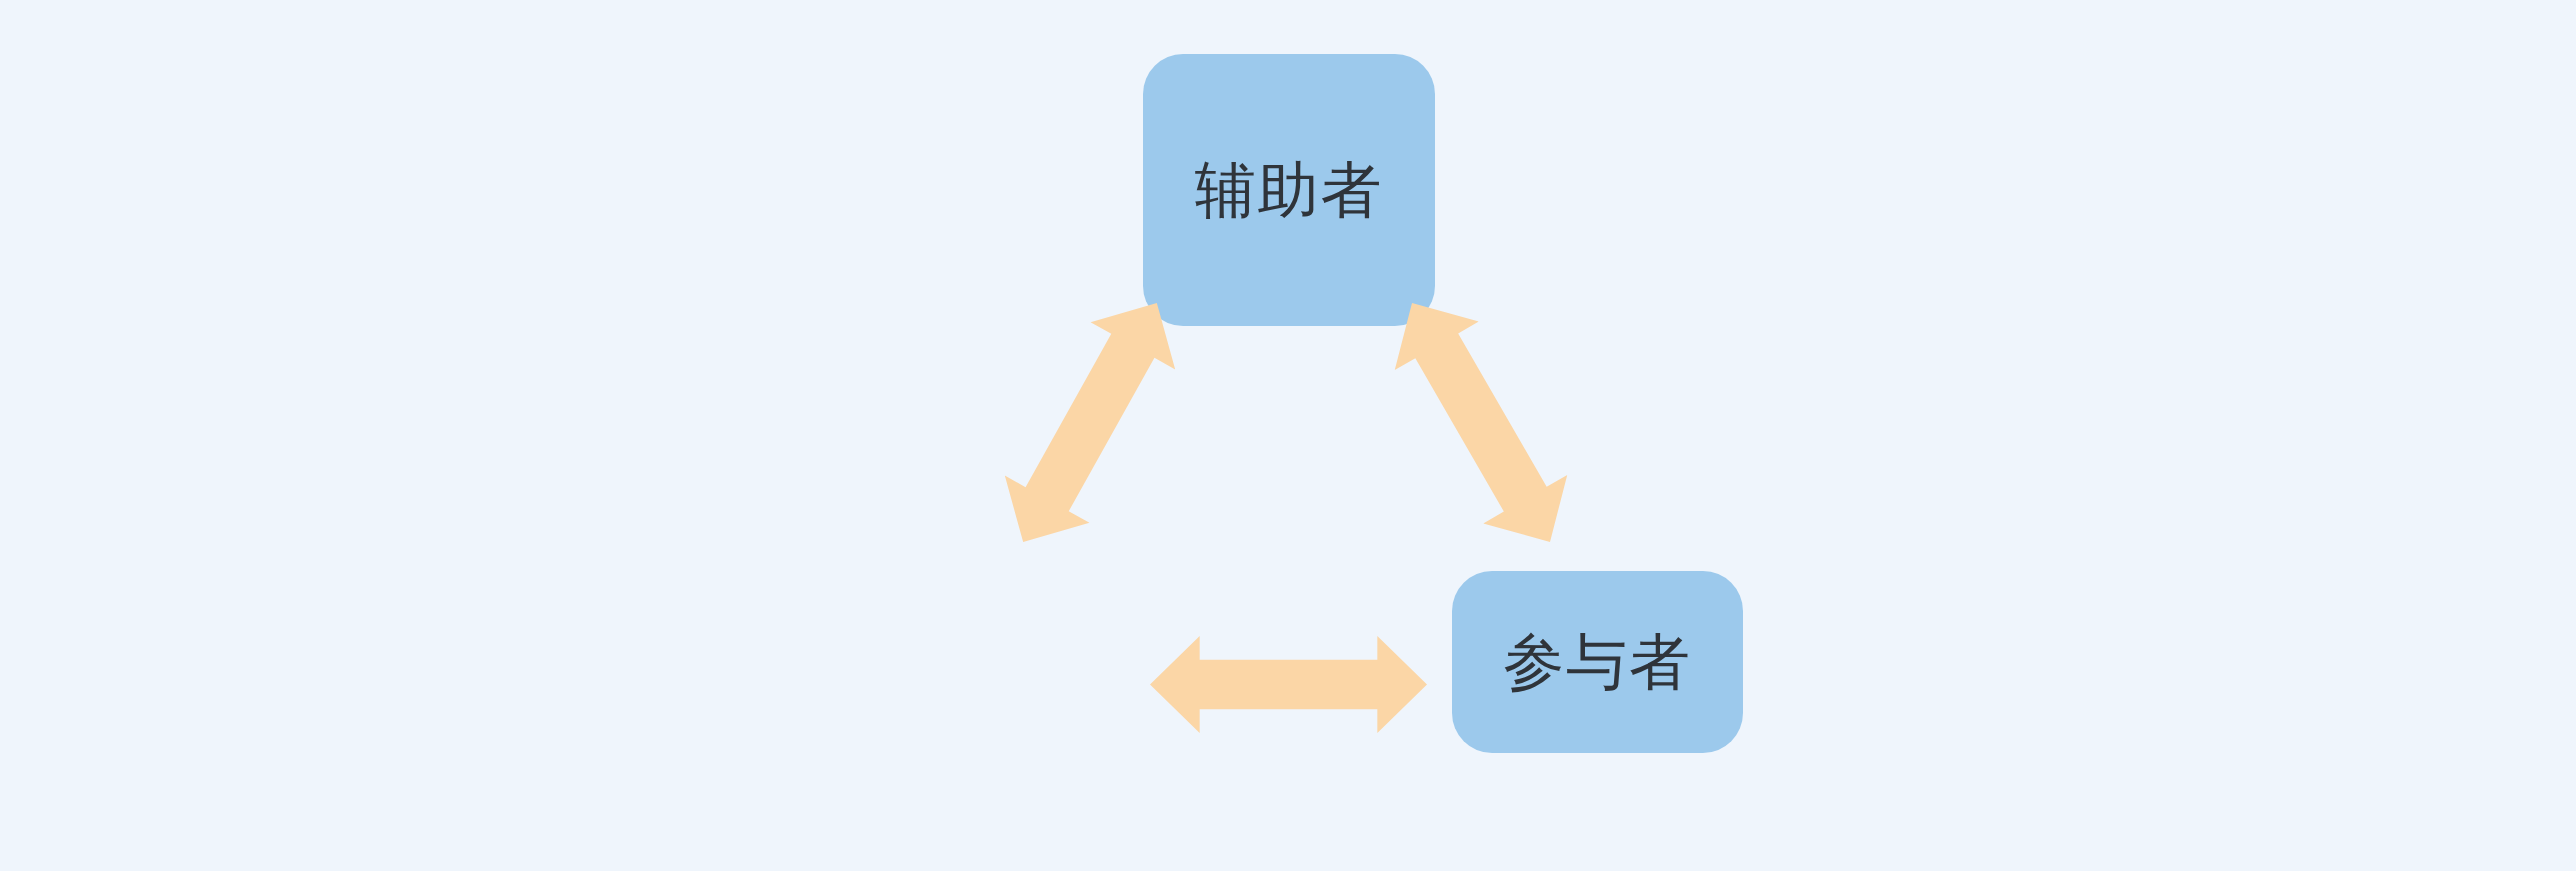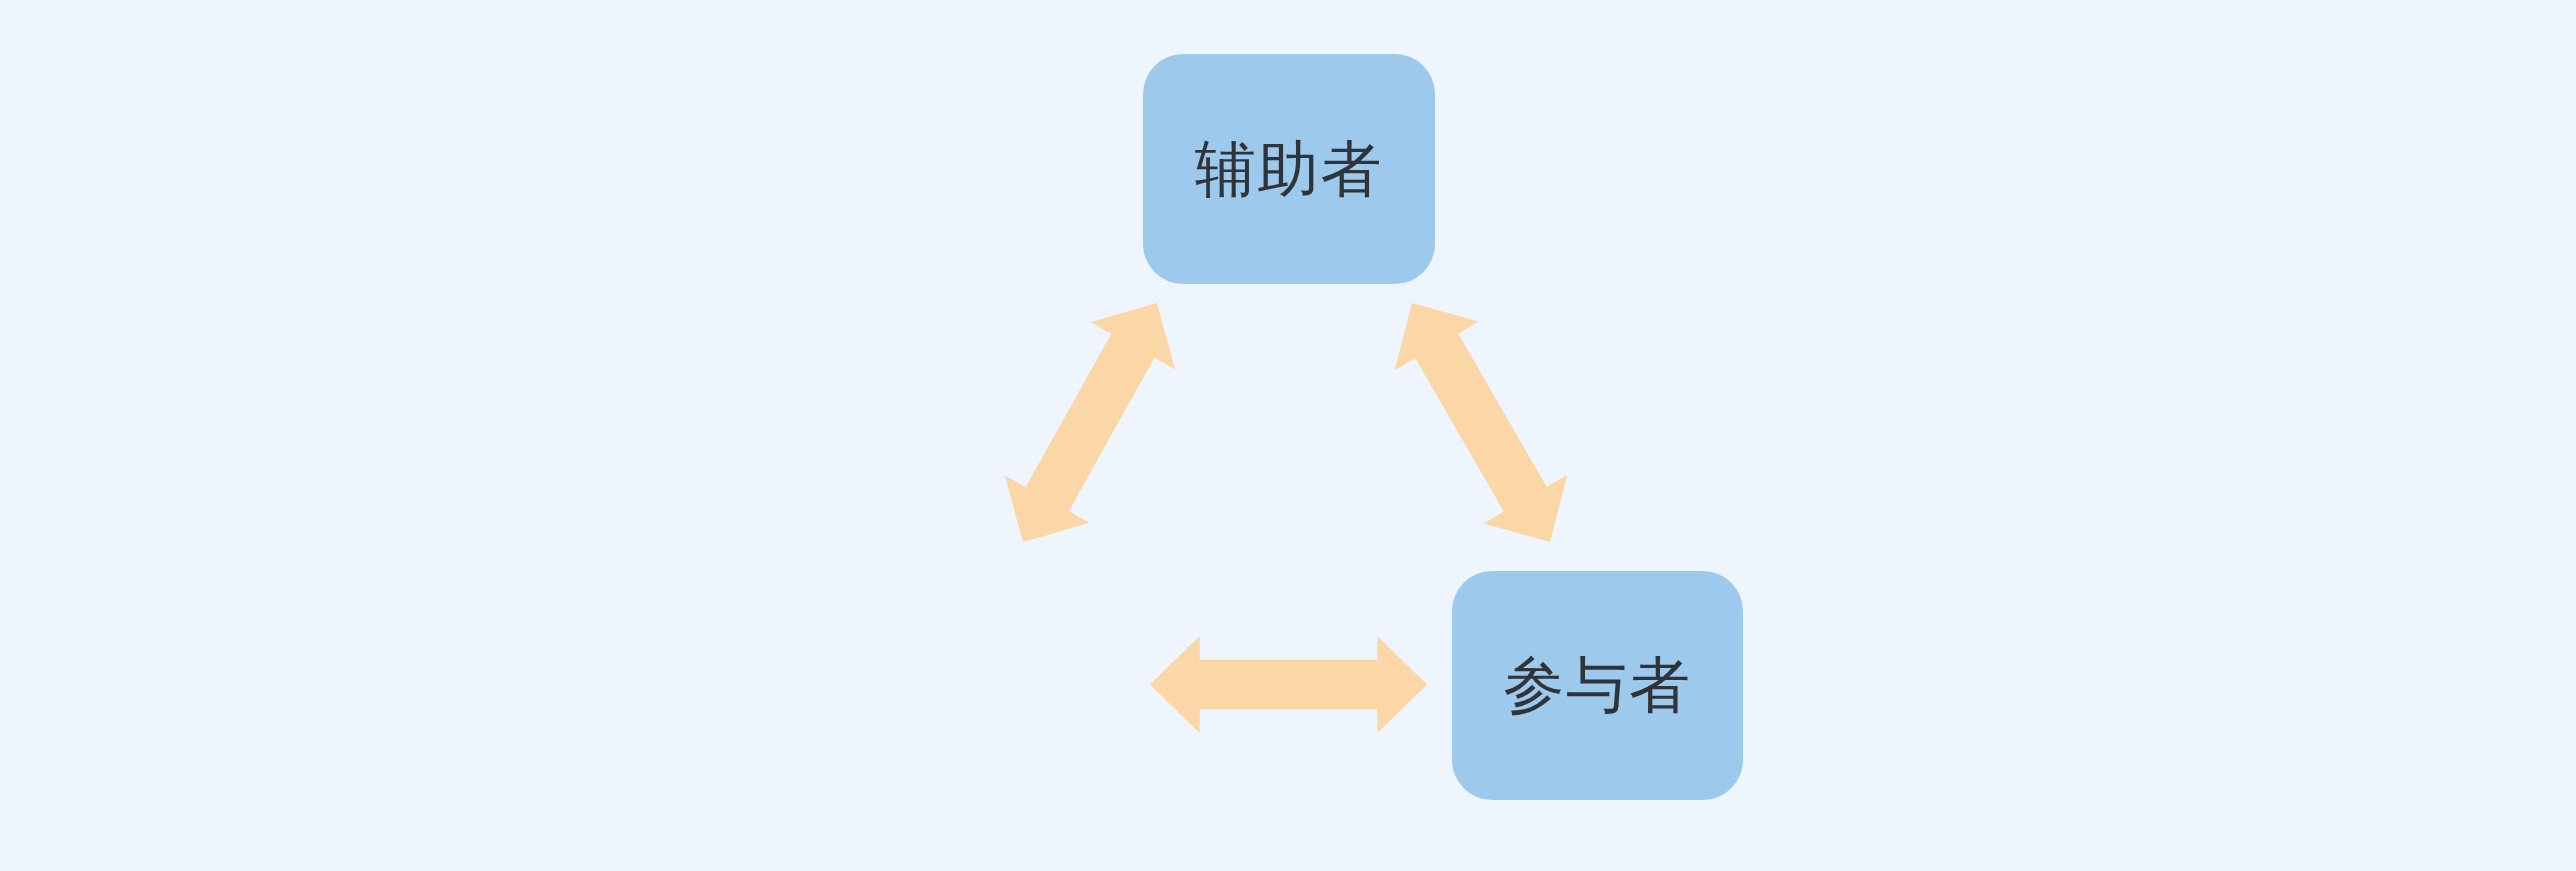--- a/index.html
+++ b/index.html
@@ -23,23 +23,23 @@
     align-items: center;
     justify-content: center;
   }
   .node-label {
     color: #2F343A;
     font-size: 61px;
     line-height: 1;
     letter-spacing: 1.9px;
     white-space: nowrap;
   }
-  .node-top    { left: 1143px; top: 54px;  width: 292px; height: 230px; }
+  .node-top    { left: 1143px; top: 54px;  width: 292px; height: 272px; }
   .node-bl     { left: 833px;  top: 570px; width: 296px; height: 230px; }
-  .node-br     { left: 1452px; top: 571px; width: 291px; height: 229px; align-items: center; }
+  .node-br     { left: 1452px; top: 571px; width: 291px; height: 182px; align-items: center; }
 
   .arrow { position: absolute; }
   .arrow svg { display: block; width: 100%; height: 100%; }
   .arrow polygon { fill: #FBD6A6; }
 
   
   .arrow-left  { left: 953px;  top: 374px; width: 274px; height: 97px;
                  transform: rotate(-60.8deg); transform-origin: 50% 50%; }
   
   .arrow-right { left: 1343px; top: 374px; width: 276px; height: 97px;

